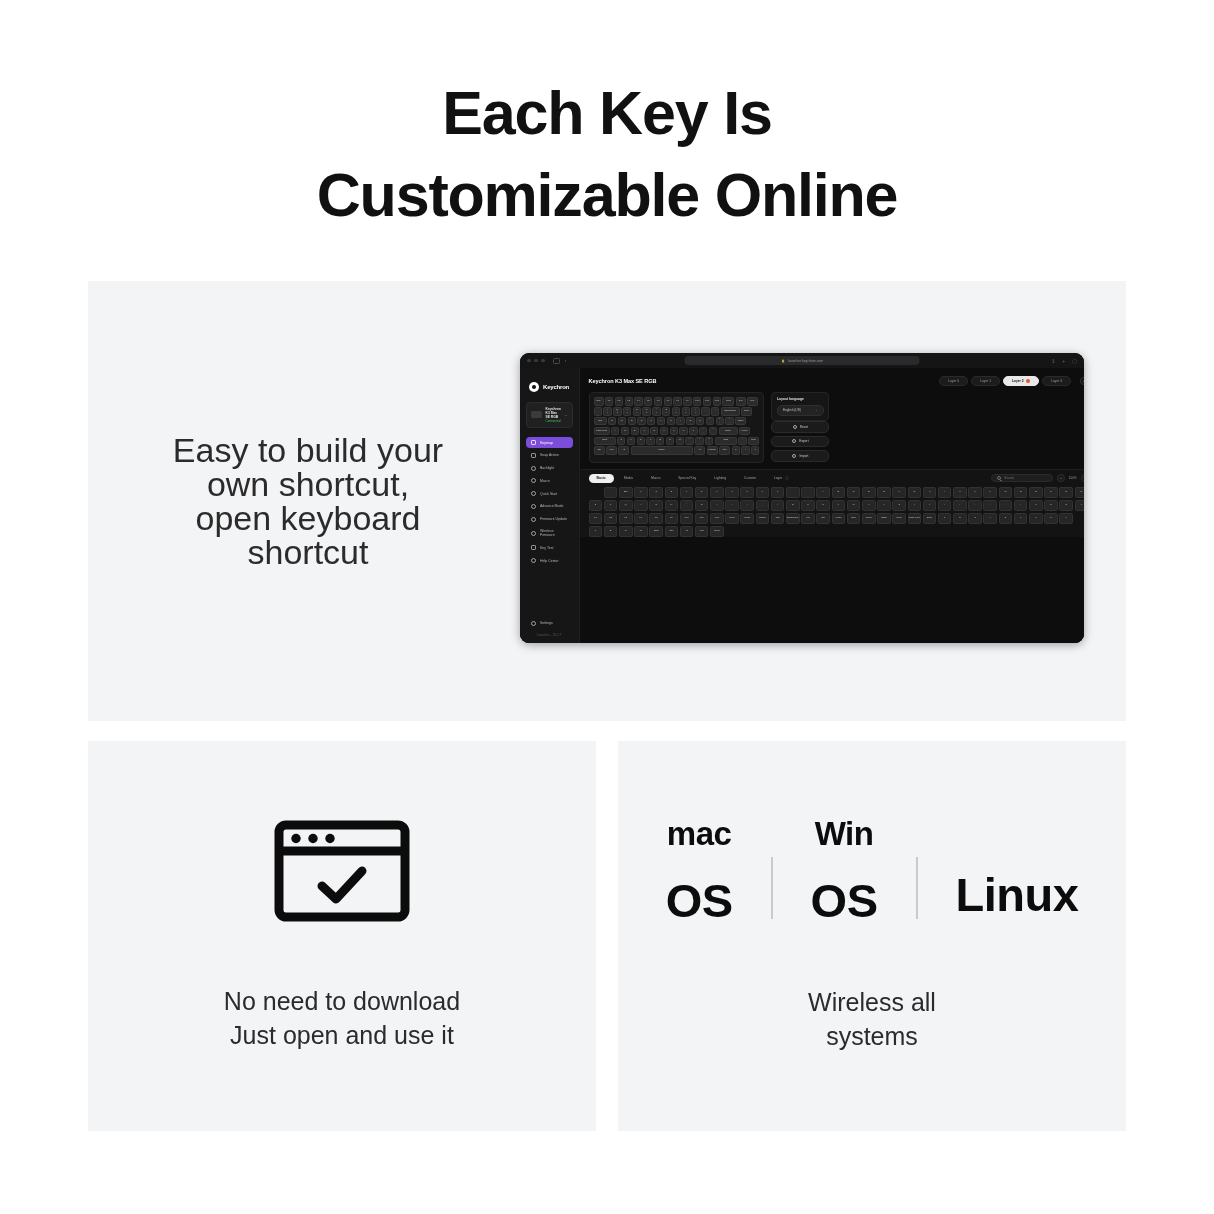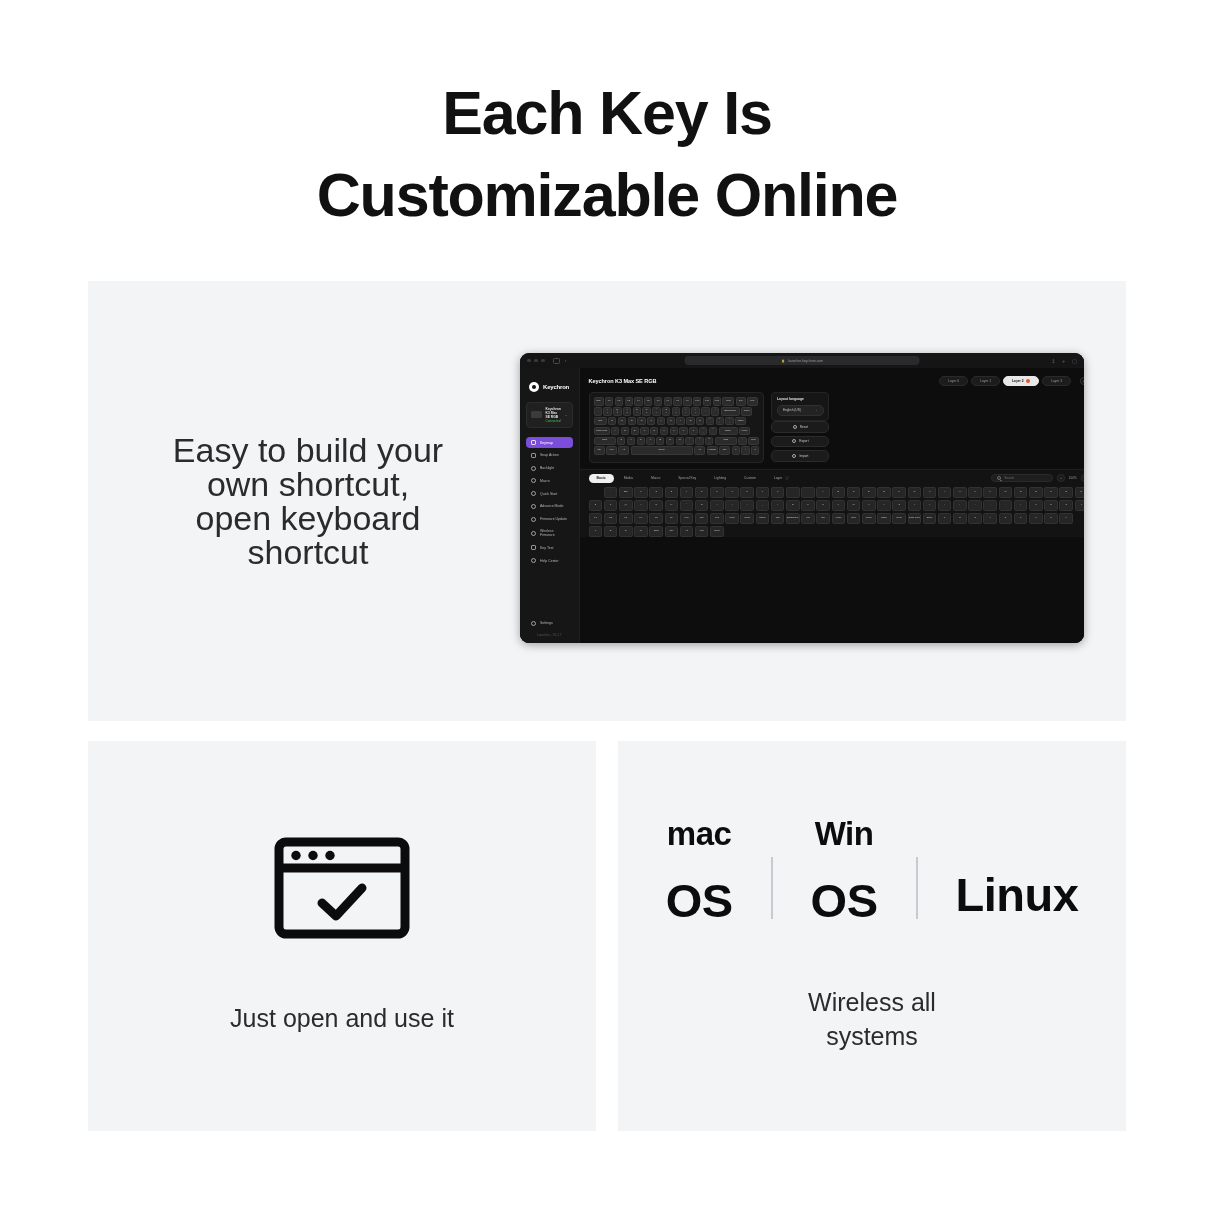--- a/index.html
+++ b/index.html
@@ -217,20 +217,21 @@
       <div class="card card-bottom">
         <svg class="win-icon" viewBox="0 0 136 102" fill="none">
           <rect x="5" y="5" width="126" height="92" rx="7" stroke="#0c0c0c" stroke-width="9"></rect>
           <line x1="6" y1="31" x2="130" y2="31" stroke="#0c0c0c" stroke-width="9"></line>
           <circle cx="22" cy="18.5" r="4.7" fill="#0c0c0c"></circle>
           <circle cx="39" cy="18.5" r="4.7" fill="#0c0c0c"></circle>
           <circle cx="56" cy="18.5" r="4.7" fill="#0c0c0c"></circle>
           <path d="M48 66 L62 79 L88 51" stroke="#0c0c0c" stroke-width="9" stroke-linecap="round" stroke-linejoin="round"></path>
         </svg>
         <div class="card-caption">
+          <span>No need to download</span>
           <span>Just open and use it</span>
         </div>
       </div>
 
       <div class="card card-bottom">
         <div class="os-row">
           <div class="os-block">
             <span class="small">mac</span>
             <span class="big">OS</span>
           </div>

